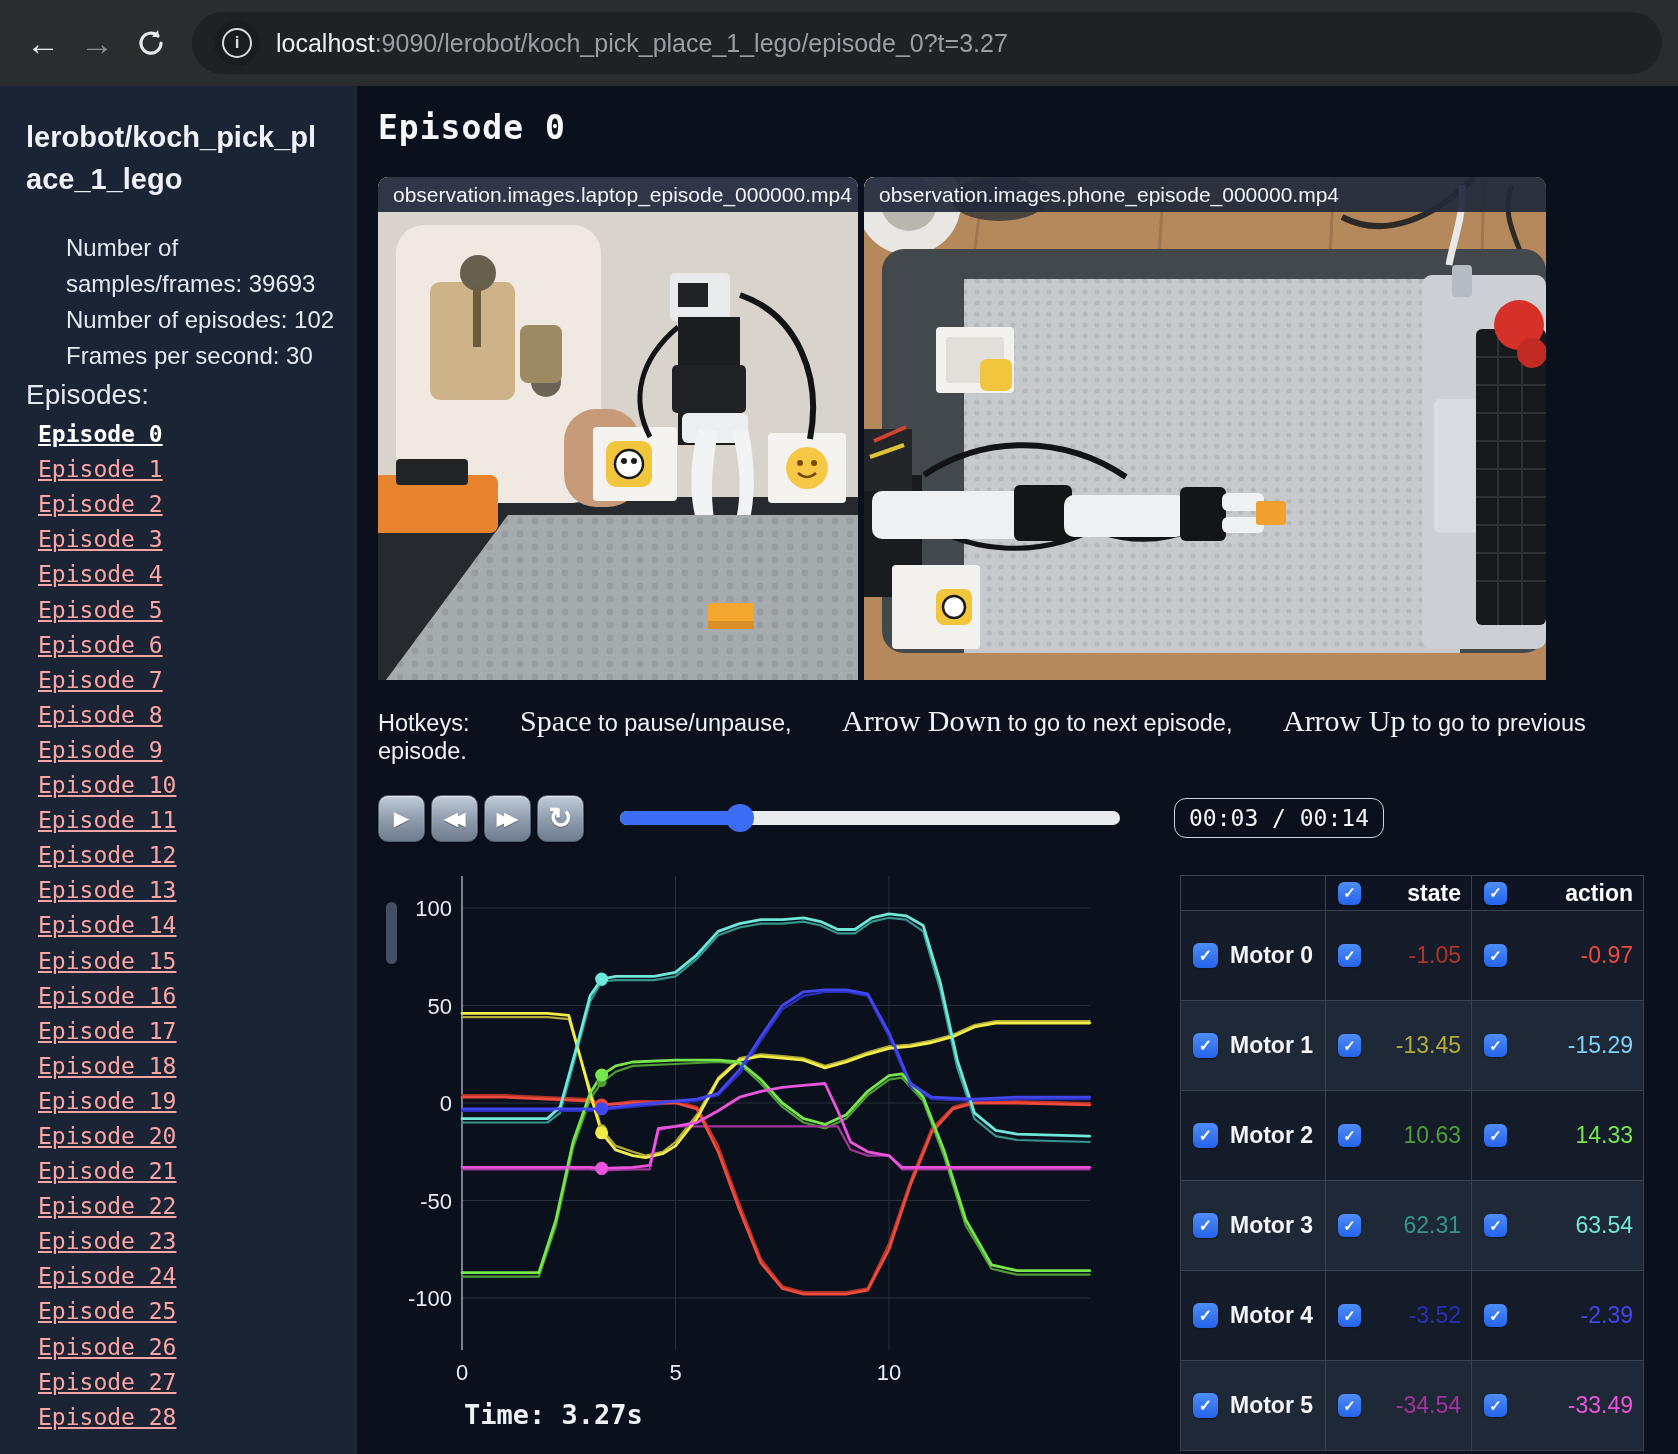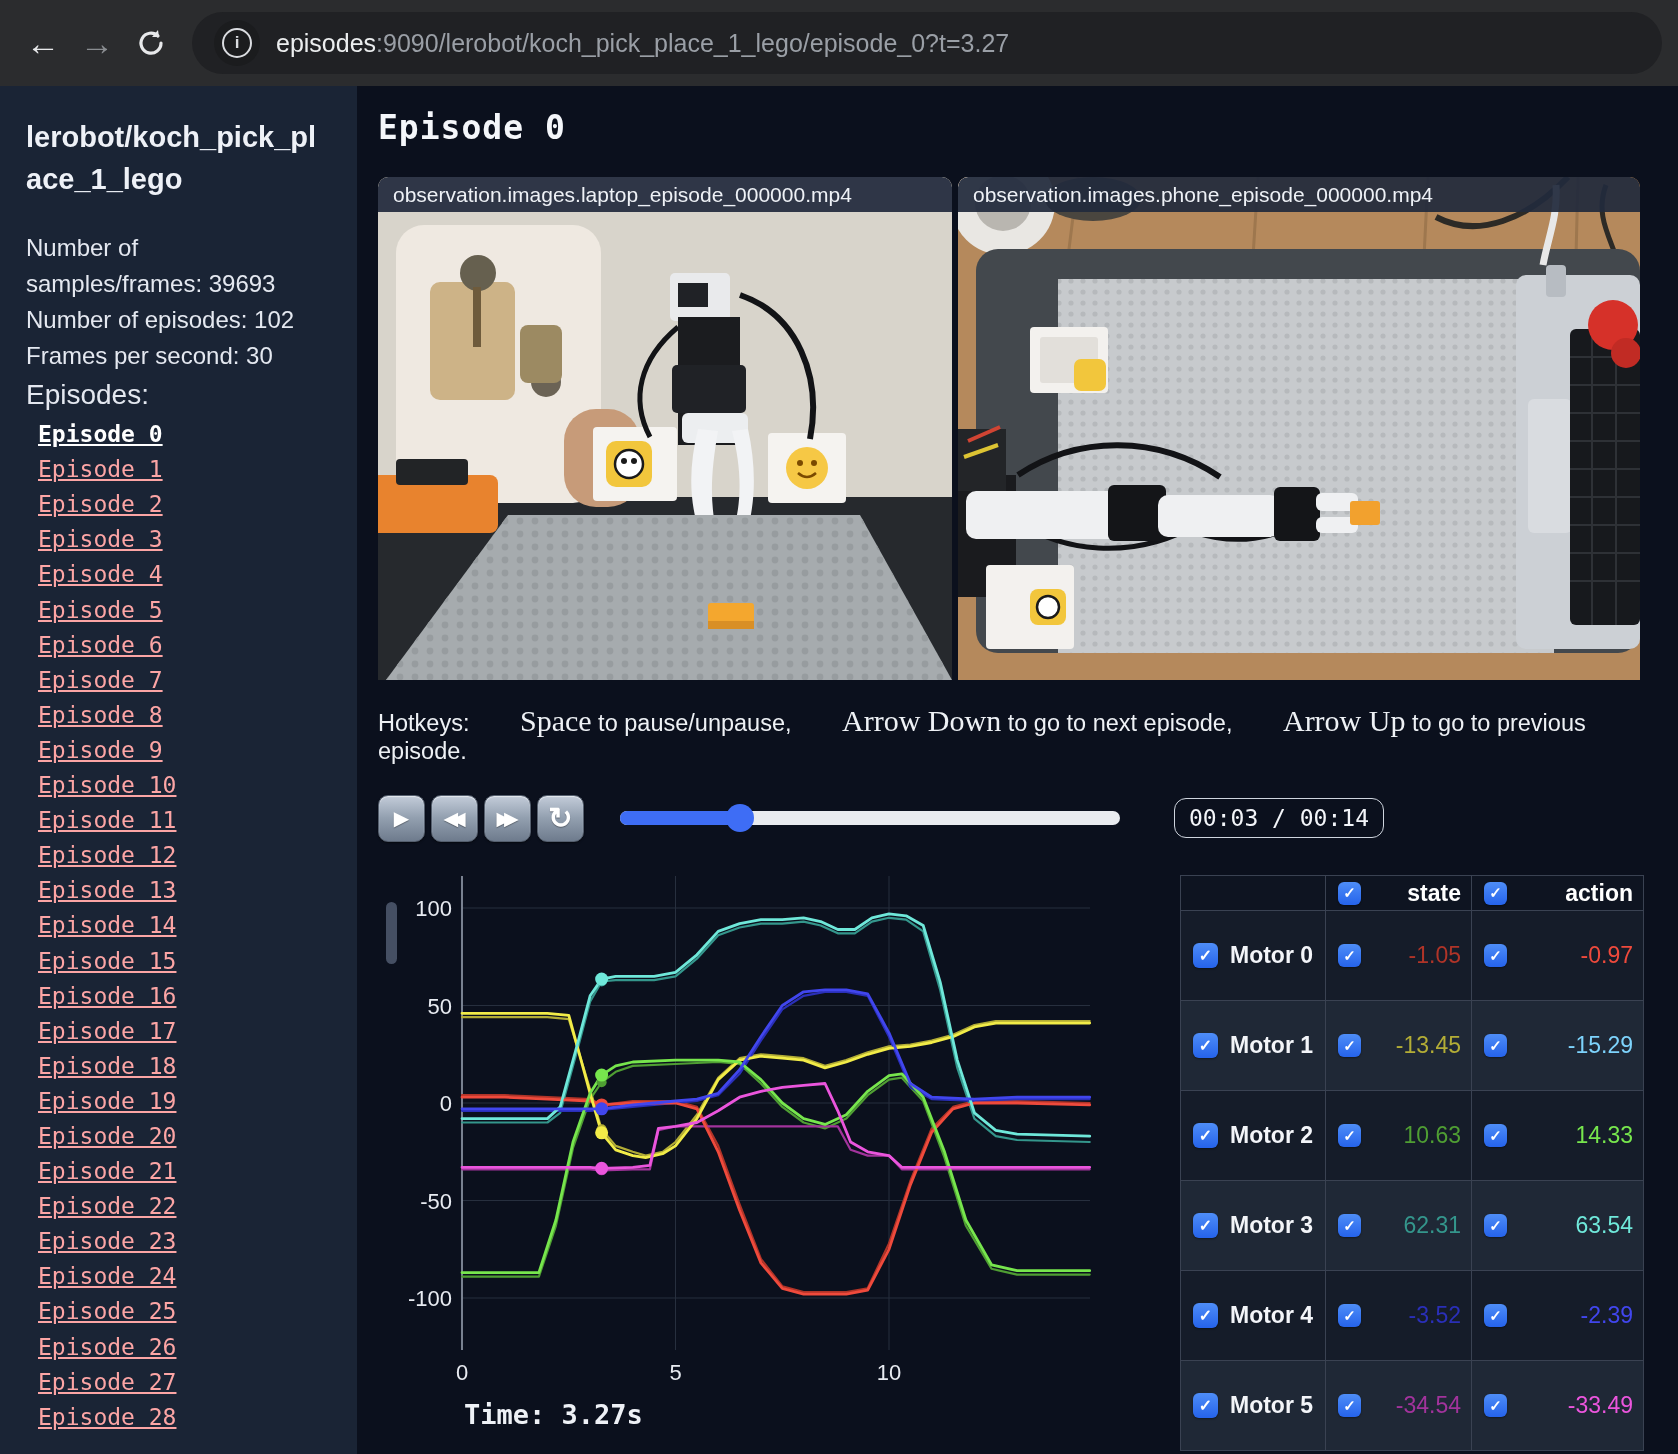--- a/index.html
+++ b/index.html
@@ -21,21 +21,21 @@
                display:flex; align-items:center; justify-content:center; font-size:17px; font-weight:700; }
   .url-text { font-size:25px; white-space:nowrap; overflow:hidden; }
   .url-host { color:#eceeef; }
   .url-rest { color:#9a9fa6; }
 
   
   .app { display:flex; height:1368px; }
   .sidebar { width:357px; min-width:357px; background:#1a2435; padding:30px 30px 0 26px; overflow:hidden; }
   .sb-title { font-size:29px; font-weight:700; color:#eef1f7; line-height:1.45; word-break:break-all;
               width:302px; margin-bottom:30px; }
-  .sb-stats { font-size:24px; color:#e4e8f0; line-height:1.5; width:288px; }
+  .sb-stats { font-size:24px; color:#e4e8f0; line-height:1.5; width:288px;margin-left:40px; }
   .sb-stat { }
   .sb-eplabel { font-size:28px; color:#e4e8f0; line-height:1.5; }
   #episode-list { list-style:none; padding-left:12px; margin-top:2px; }
   #episode-list li { line-height:33.1px; }
   #episode-list a { font-family:"DejaVu Sans Mono", monospace; font-size:23px; color:#fca5a5;
                     text-decoration:underline; cursor:pointer; }
   #episode-list a.active { font-weight:700; color:#ffffff; }
 
   .main { flex:1; position:relative; padding:22px 0 0 21px; background:#0b101d; overflow:hidden; }
   .page-title { font-family:"DejaVu Sans Mono", monospace; font-size:33px; font-weight:700;
@@ -114,21 +114,21 @@
     <div class="nav-btn reload-btn">
       <svg width="30" height="30" viewBox="0 0 30 30">
         <path d="M 25 15 A 10 10 0 1 1 22 8" fill="none" stroke="#e8e9eb" stroke-width="3.2" stroke-linecap="round"></path>
         <path d="M 22 2 L 23 9 L 16 9 Z" fill="#e8e9eb"></path>
       </svg>
     </div>
     <div class="url-pill">
       <div class="info-wrap">
         <div class="info-icon">i</div>
       </div>
-      <div class="url-text"><span class="url-host">episodes</span><span class="url-rest">:9090/lerobot/koch_pick_place_1_lego/episode_0?t=3.27</span></div>
+      <div class="url-text"><span class="url-host">localhost</span><span class="url-rest">:9090/lerobot/koch_pick_place_1_lego/episode_0?t=3.27</span></div>
     </div>
   </div>
 
   <div class="app">
 
     <div class="sidebar">
       <div class="sb-title">lerobot/koch_pick_place_1_lego</div>
       <div class="sb-stats" id="sb-stats">
           <div class="sb-stat">Number of samples/frames: 39693</div>
           <div class="sb-stat">Number of episodes: 102</div>
@@ -166,21 +166,21 @@
           <li><a>Episode 27</a></li>
           <li><a>Episode 28</a></li>
         </ul>
     </div>
 
     <div class="main">
       <h1 class="page-title">Episode 0</h1>
 
       <div class="videos">
 
-        <div class="video" style="width:574px;height:503px">
+        <div class="video" style="width:480px;height:503px">
           <svg width="574" height="503" viewBox="0 0 574 503">
             <defs>
               <pattern id="dotsL" width="15" height="13" patternUnits="userSpaceOnUse">
                 <circle cx="7" cy="6" r="3.4" fill="#979c9f"></circle>
               </pattern>
             </defs>
             <rect x="0" y="0" width="574" height="503" fill="#d8d4cb"></rect>
             <rect x="0" y="320" width="574" height="183" fill="#26292d"></rect>
             <g>
               <rect x="18" y="48" width="205" height="278" rx="28" fill="#efe9e1"></rect>

